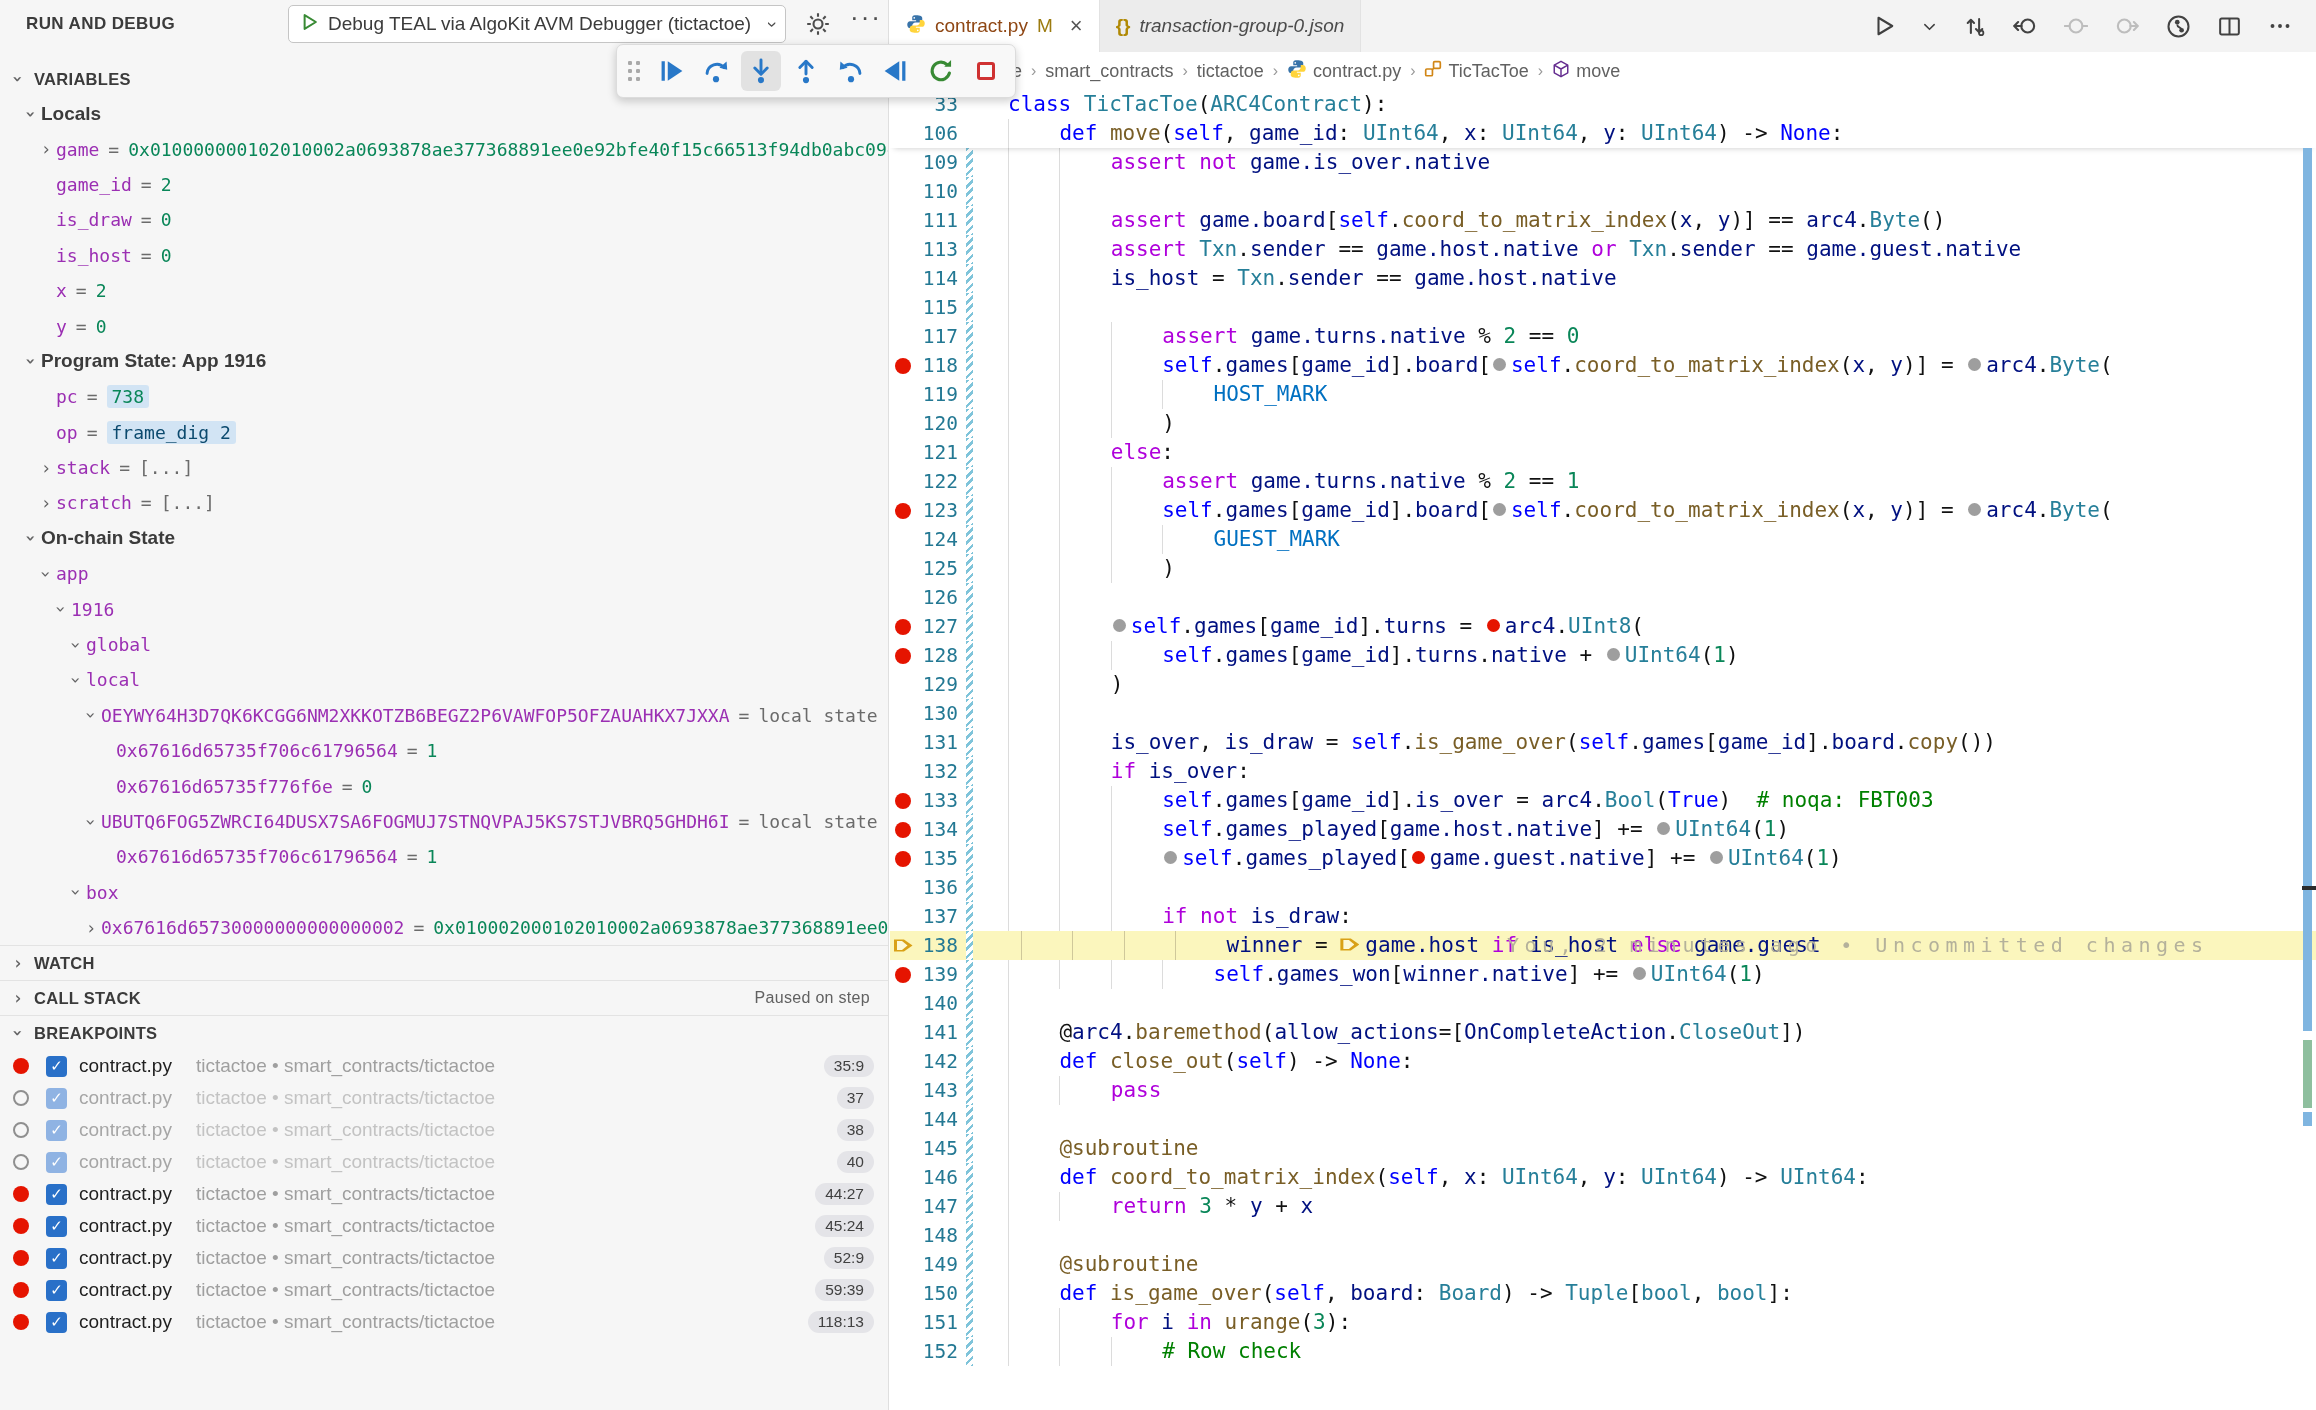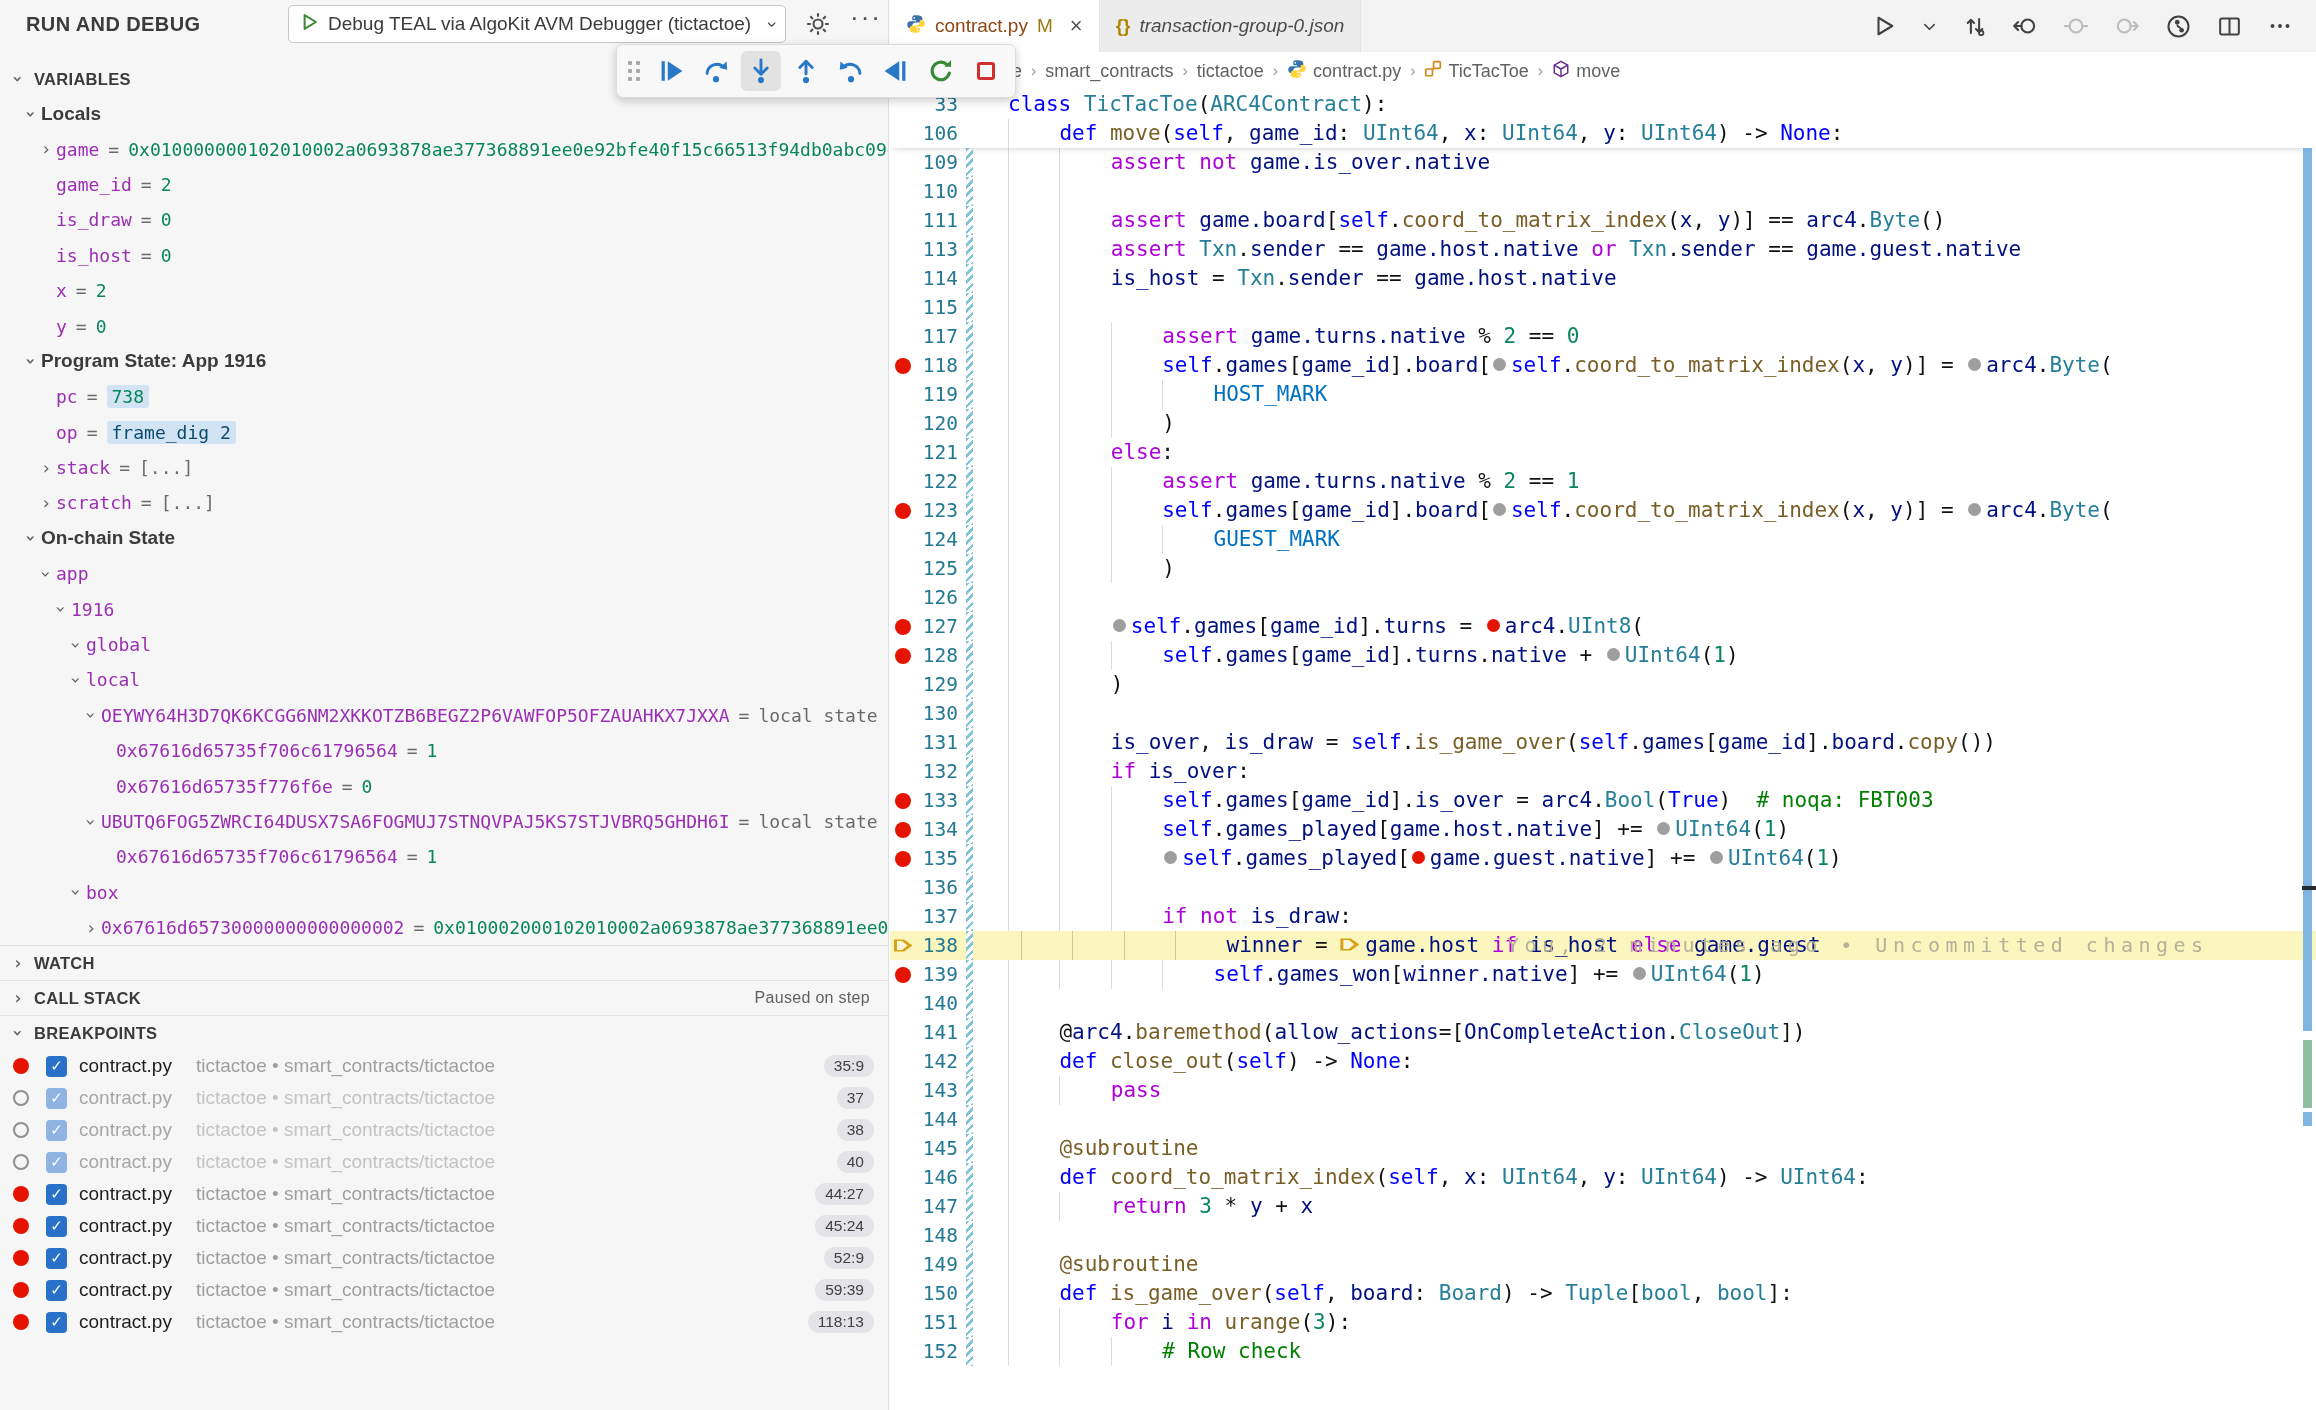--- a/index.html
+++ b/index.html
@@ -2,21 +2,21 @@
 <html><head>
 <meta charset="utf-8">
 <style>
   html,body{margin:0;padding:0;}
   body{width:2316px;height:1410px;position:relative;background:#fff;overflow:hidden;
        font-family:"Liberation Sans",sans-serif;color:#1f1f1f;}
   
   #sidebar{position:absolute;left:0;top:0;width:889px;height:1410px;background:#f6f6f6;
            border-right:1px solid #dfdfdf;box-sizing:border-box;overflow:hidden;}
   #side-header{height:48px;position:relative;display:flex;align-items:center;}
-  #side-title{margin-left:26px;font-weight:bold;font-size:20px;letter-spacing:.4px;color:#3b3b3b;}
+  #side-title{margin-left:26px;font-weight:bold;font-size:17px;letter-spacing:.4px;color:#3b3b3b;}
   #cfg{position:absolute;left:288px;top:5px;width:498px;height:38px;background:#fff;
        border:1px solid #c5c5c5;border-radius:5px;display:flex;align-items:center;
        padding:0 10px;box-sizing:border-box;gap:9px;}
   #cfg-label{flex:1;font-size:19px;color:#3b3b3b;white-space:nowrap;overflow:hidden;text-overflow:ellipsis;}
   .chev-txt{color:#4d4d4d;font-size:18px;transform:rotate(90deg);display:inline-block;}
   #side-gear{position:absolute;left:806px;top:12px;}
   #side-more{position:absolute;left:850px;top:2px;font-size:26px;color:#4d4d4d;letter-spacing:2px;}
   .sec{height:34px;display:flex;align-items:center;padding-left:8px;font-weight:bold;
        font-size:16.5px;color:#3b3b3b;letter-spacing:.3px;border-top:1px solid #e3e3e3;}
   .sec.first{border-top:none;}

